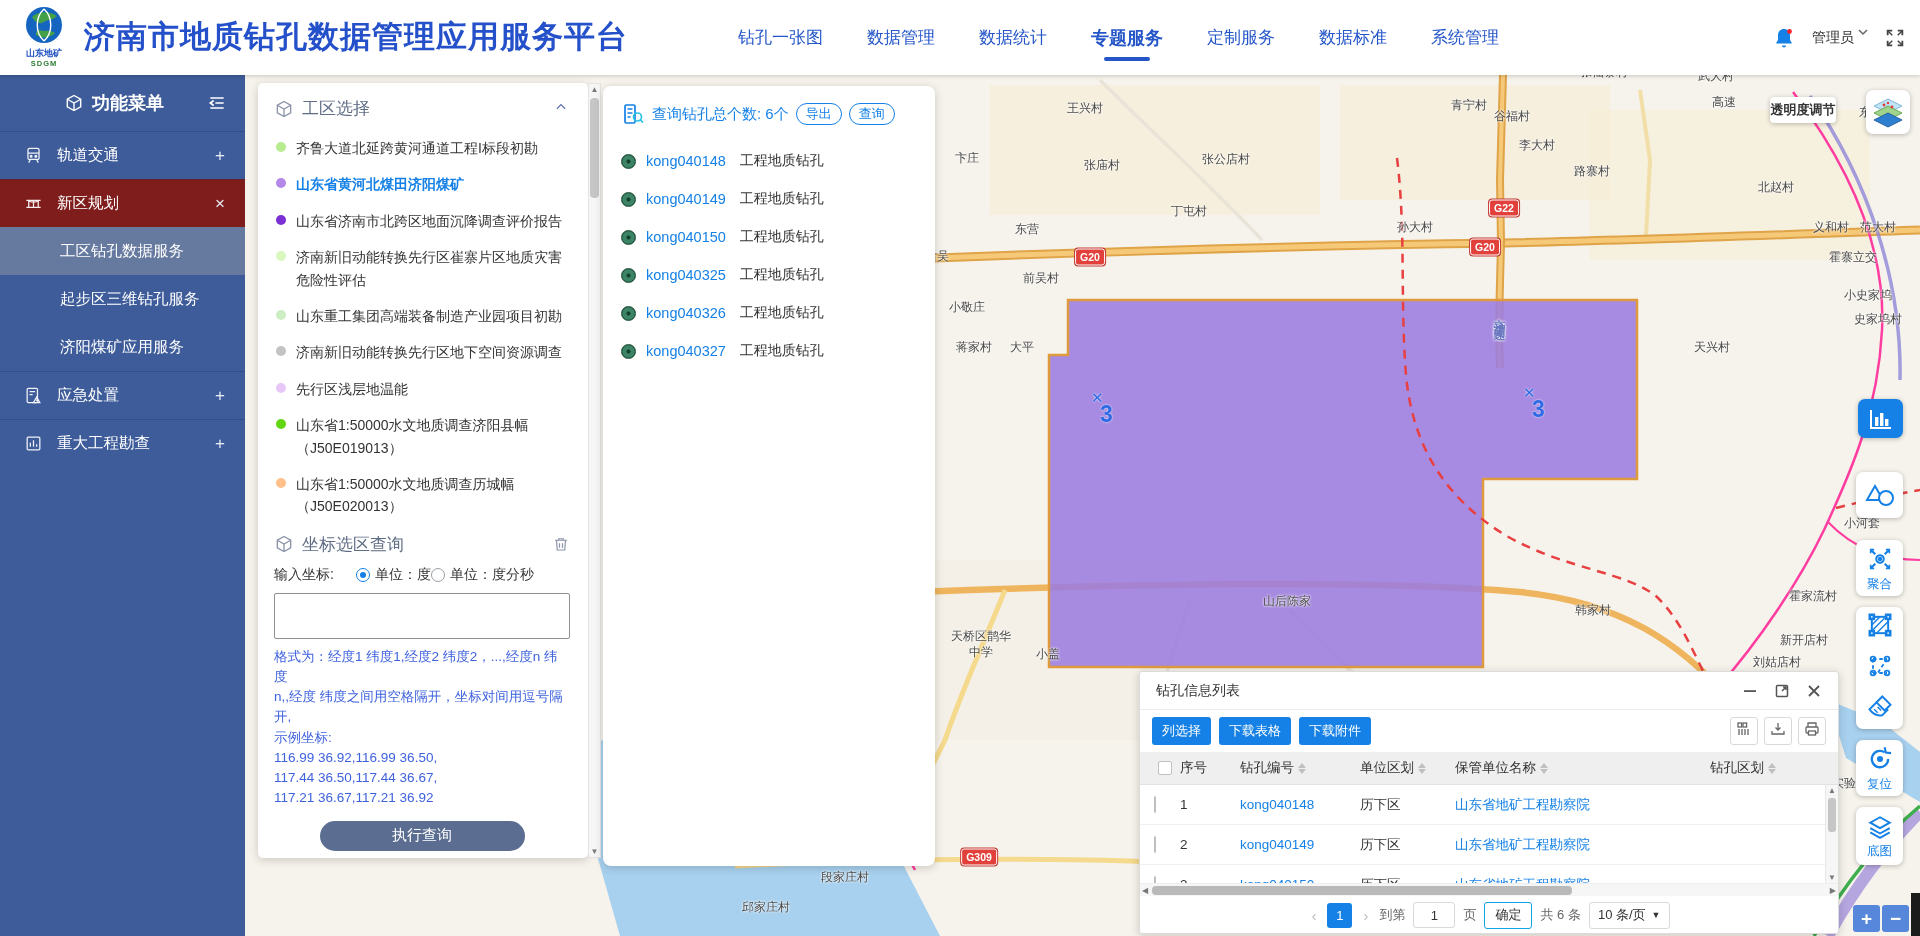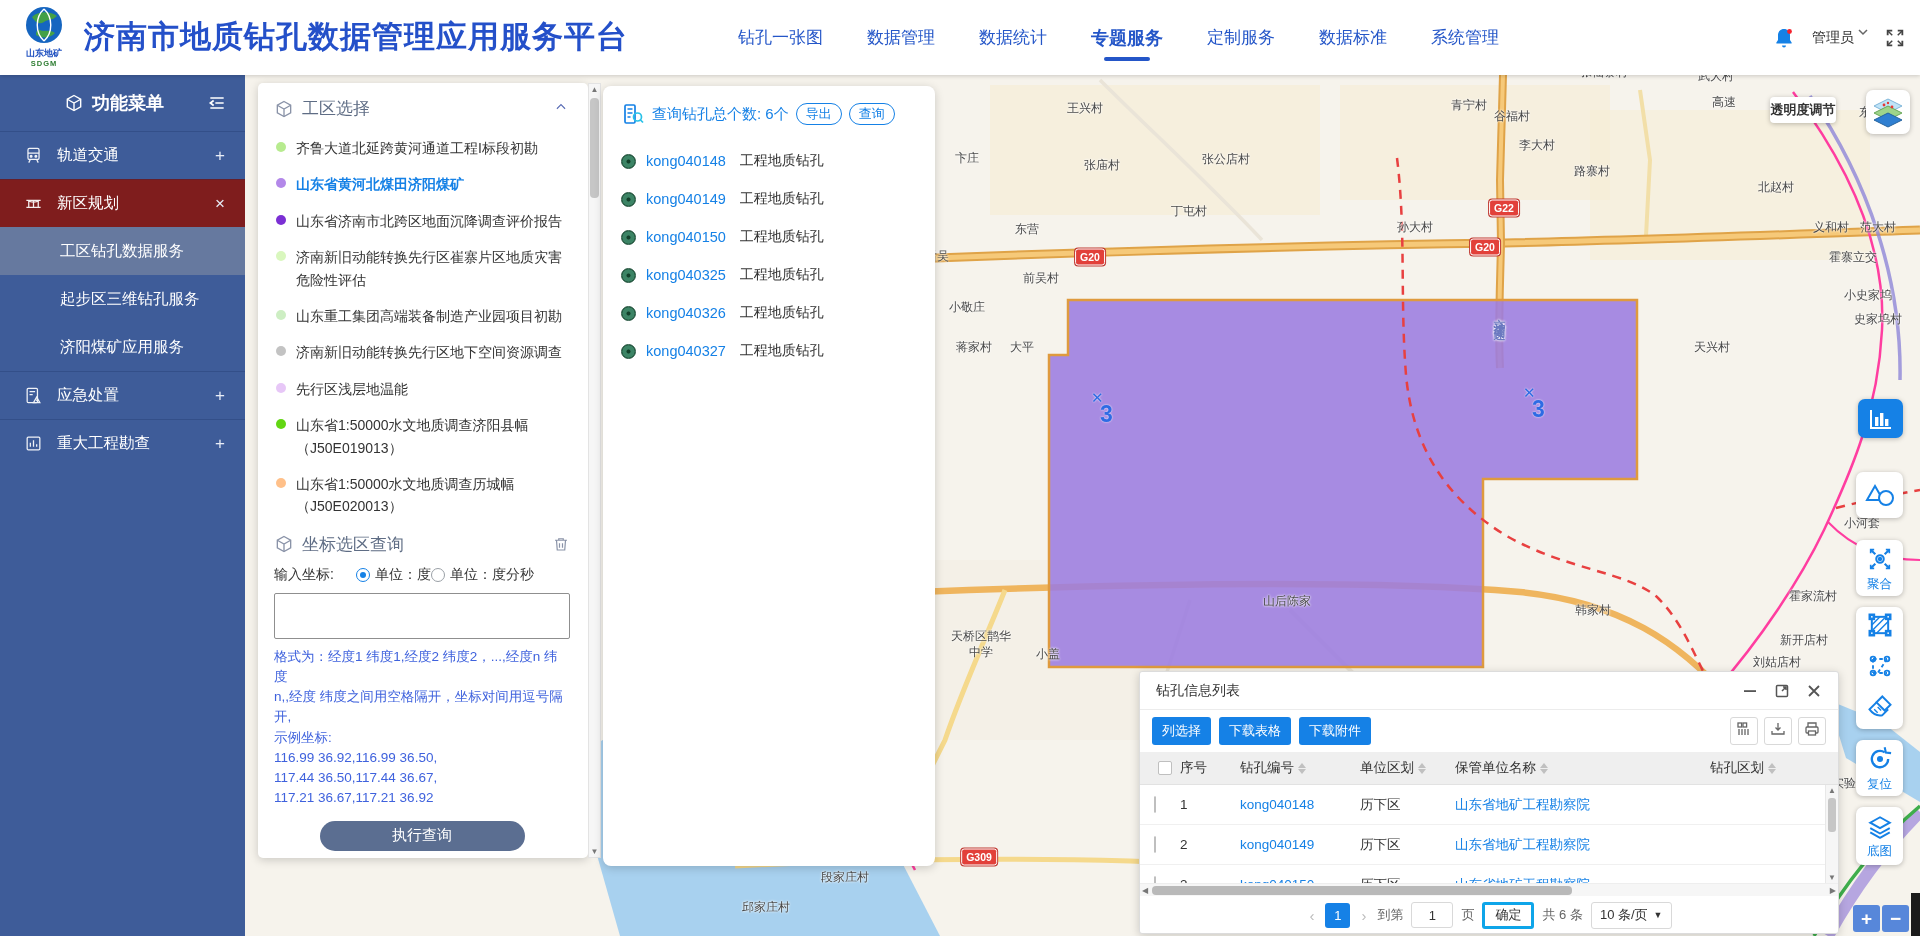--- a/index.html
+++ b/index.html
@@ -138,21 +138,21 @@
   #pt-vscroll{position:absolute;right:0;top:0;width:13px;height:98px;background:#f6f6f6;border-left:1px solid #e8e8e8;}
   #pt-vscroll .arr{position:absolute;left:0;width:100%;text-align:center;font-size:8px;color:#777;}
   #pt-vscroll .thumb{position:absolute;left:2px;top:13px;width:8px;height:34px;background:#c6c6c6;border-radius:3px;}
   #pt-hscroll{height:13px;background:#f6f6f6;border-top:1px solid #eee;position:relative;}
   #pt-hscroll .arr{position:absolute;top:0;font-size:8px;color:#777;line-height:13px;}
   #pt-hscroll .thumb{position:absolute;left:12px;top:2px;width:420px;height:9px;background:#b9b9b9;border-radius:4px;}
   #pt-pager{height:38px;display:flex;align-items:center;justify-content:center;gap:8px;font-size:13px;color:#666;}
   .pg-arrow{color:#bbb;font-size:15px;cursor:pointer;padding:0 3px;}
   .pg-num{width:25px;height:25px;background:#1581e6;color:#fff;border-radius:3px;display:flex;align-items:center;justify-content:center;cursor:pointer;}
   #pg-input{width:42px;height:26px;border:1px solid #d9d9d9;border-radius:3px;text-align:center;font-size:13px;color:#333;}
-  #pg-confirm{height:27px;border:3px solid #0ea5e9;background:#fff;border-radius:3px;font-size:13px;color:#333;padding:0 10px;cursor:pointer;}
+  #pg-confirm{height:27px;border:1px solid #0ea5e9;background:#fff;border-radius:3px;font-size:13px;color:#333;padding:0 10px;cursor:pointer;}
   #pg-size{height:27px;border:1px solid #d9d9d9;border-radius:3px;background:#fff;display:flex;align-items:center;gap:6px;padding:0 8px;cursor:pointer;color:#333;}
   #pg-size .car{font-size:9px;color:#333;}
 </style>
 </head>
 <body>
 
 <div id="app">
 
   <div id="map">
     <svg class="base" width="1675" height="861" viewBox="245 75 1675 861">

